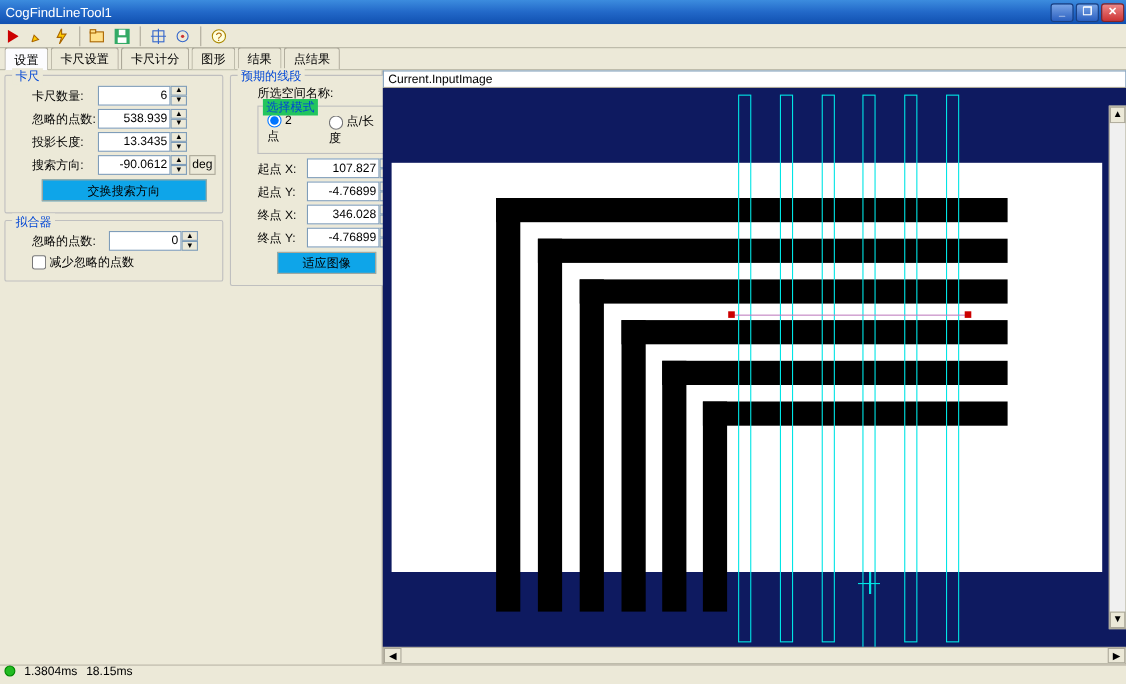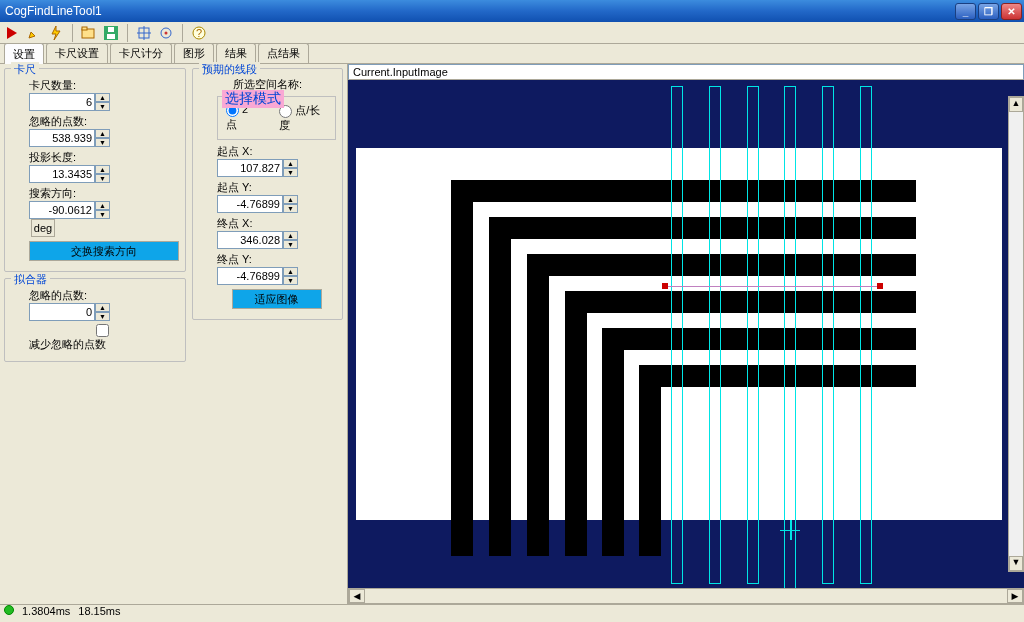--- a/index.html
+++ b/index.html
@@ -26,31 +26,31 @@
 .viewport { flex:1; background:#0e1a60; position:relative; overflow:hidden;}
 .scroll-h { height:16px; background:#ece9d8; border:1px solid #aca899; display:flex; align-items:center;}
 .scroll-h .arrow { width:16px; height:14px; background:#ece9d8; border:1px solid #aca899; text-align:center; line-height:12px; font-size:9px;}
 .scroll-h .track{ flex:1; background:#f0f0f0;}
 .scroll-v { position:absolute; right:0; top:16px; bottom:16px; width:16px; background:#ece9d8; border:1px solid #aca899; display:flex; flex-direction:column;}
 .scroll-v .arrow{ height:15px; text-align:center; font-size:9px; border:1px solid #aca899;}
 .scroll-v .track{ flex:1; background:#f0f0f0;}
 
 .group { border:1px solid #bfbfbf; border-radius:2px; padding:6px 6px 6px 24px; margin-bottom:6px; position:relative; background:#ece9d8;}
 .group-title { position:absolute; top:-7px; left:6px; background:#ece9d8; padding:0 3px; color:#0046d5; font-size:11px;}
-.row { display:flex; margin:3px 0;flex-direction:column; }
+.row { display:flex; align-items:center; margin:3px 0; }
 .row label { width:60px; color:#000;}
 .numbox { display:flex; }
 .numbox input { width:66px; height:18px; text-align:right; padding-right:2px; border:1px solid #7f9db9;}
 .spin { width:15px; display:flex; flex-direction:column;}
 .spin div{ flex:1; border:1px solid #7f9db9; background:#ece9d8; font-size:7px; text-align:center; line-height:7px; cursor:pointer;}
 .degbtn { width:24px; height:18px; border:1px solid #aca899; background:#ece9d8; margin-left:2px; cursor:pointer;}
 .widebtn { width:150px; height:20px; border:1px solid #aca899; background:#0ea5e9; cursor:pointer; display:block; margin:4px auto;}
 select { border:1px solid #7f9db9; height:19px; width:145px;}
 .subgroup { border:1px solid #bfbfbf; padding:4px; margin:4px 0;}
-.subgroup-title{ position:absolute; margin-top:-11px; background:#f9a8d4; padding:0 3px; color:#0046d5; font-size:14px;}
+.subgroup-title{ position:absolute; margin-top:-11px; background:#22c55e; padding:0 3px; color:#0046d5; font-size:11px;}
 .radio-row { display:flex; gap:20px; padding:2px 4px;}
 input[type=checkbox],input[type=radio]{ margin-right:3px; vertical-align:middle;}
 
 .statusbar { height:18px; border-top:1px solid #aca899; background:#ece9d8; display:flex; padding:0 4px; gap:8px; font-size:11px;}
 .status-dot { width:10px; height:10px; background:#2b2; border-radius:50%; border:1px solid #080;}
 
 .topcol { display:flex; gap:6px;}
 .col1 { flex:1;}
 .col2 { width:170px;}
 
@@ -203,21 +203,21 @@
           <div class="row">
               <input type="checkbox" style="">
               <span>减少忽略的点数</span>
             </div>
         </div>
       </div>
 
       <div class="col2">
         <div class="group">
           <div class="group-title">预期的线段</div>
-          <div style="margin:2px 16px;">所选空间名称:</div>
+          <div style="margin:2px 0;">所选空间名称:</div>
           <div class="subgroup" style="position:relative;">
             <span class="subgroup-title">选择模式</span>
             <div class="radio-row">
               <label><input type="radio" checked="" style=""><span>2 点</span></label>
               <label><input type="radio" style=""><span>点/长度</span></label>
             </div>
           </div>
           <div class="row">
               <label style="width:45px">起点 X:</label>
               <div class="numbox">

